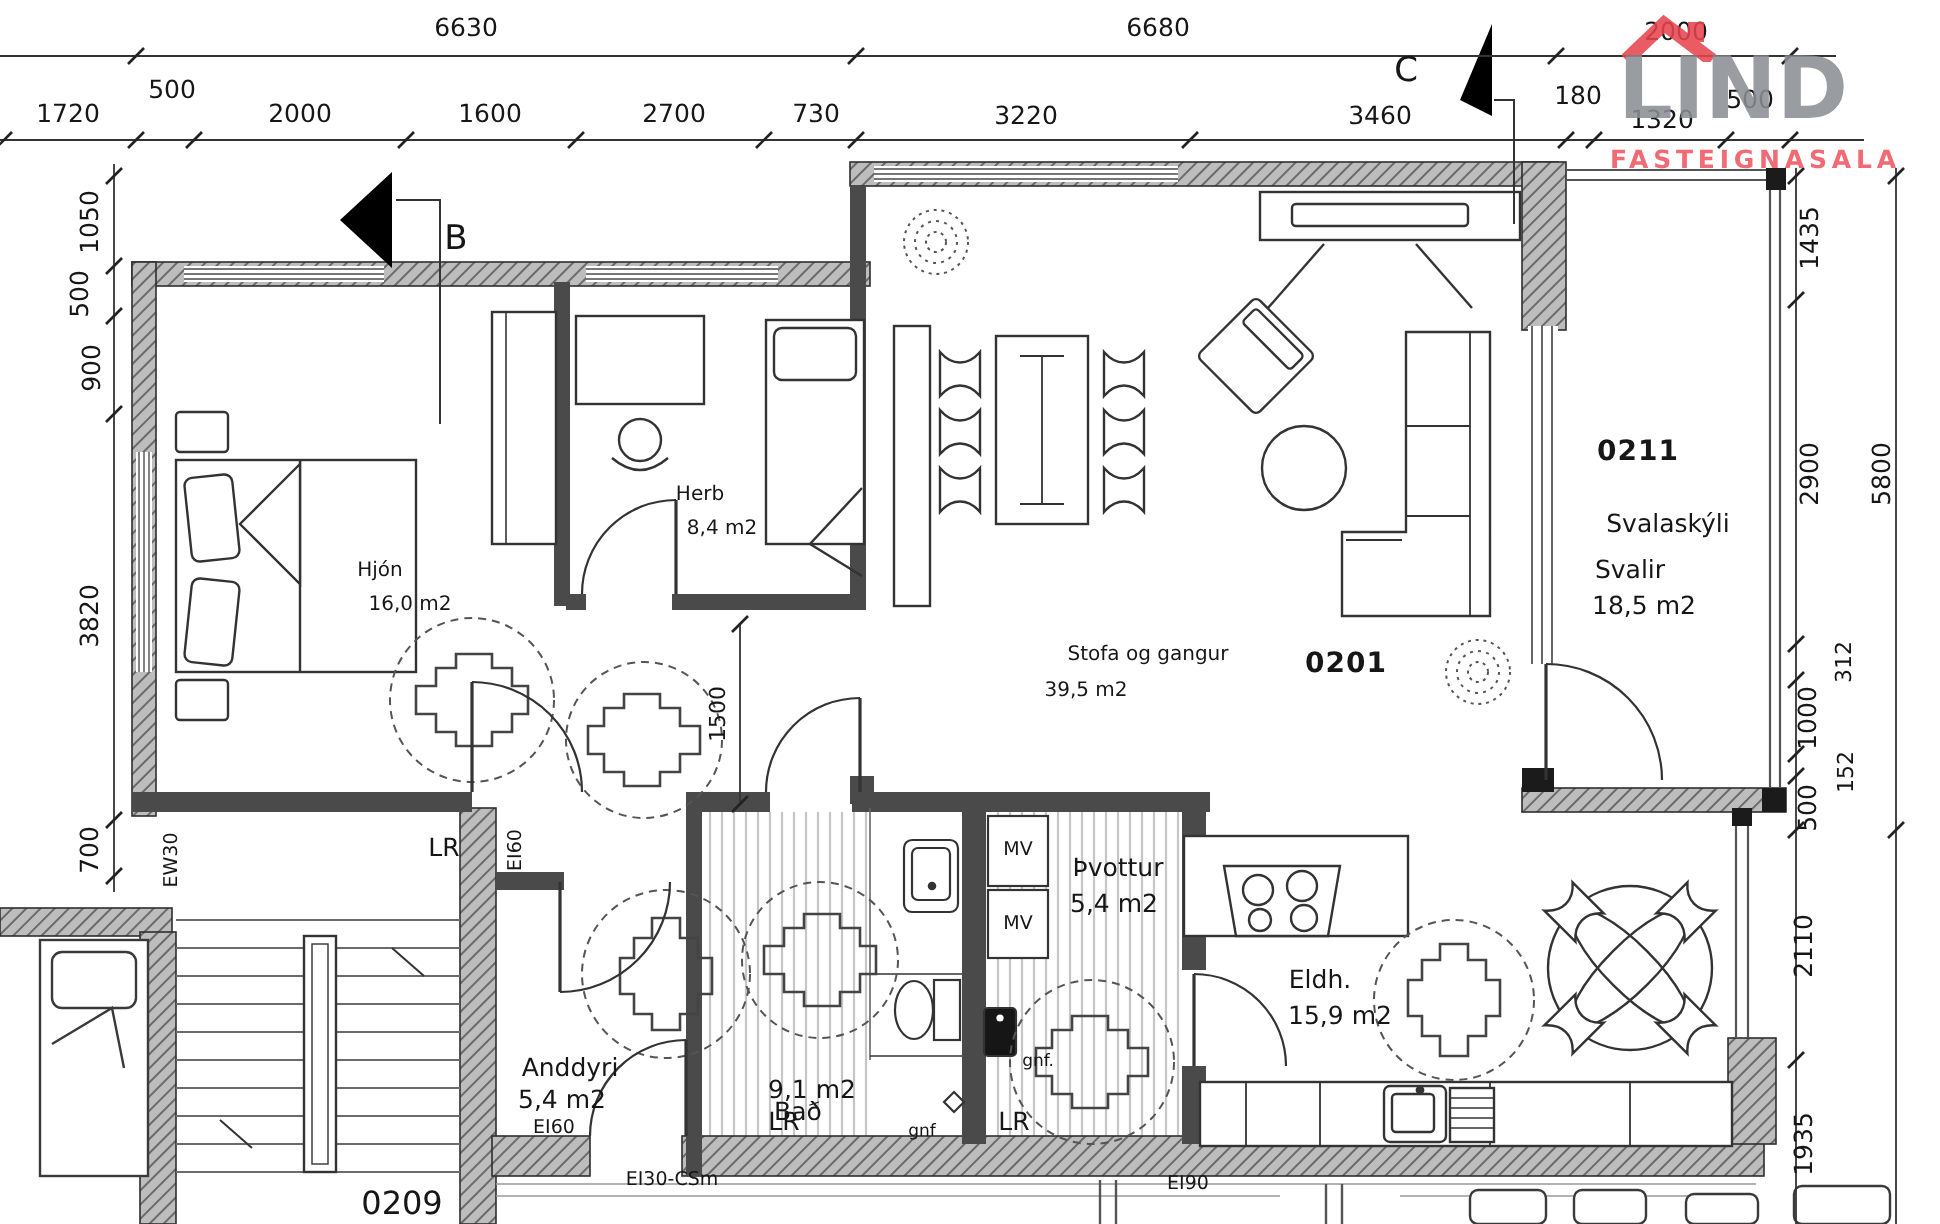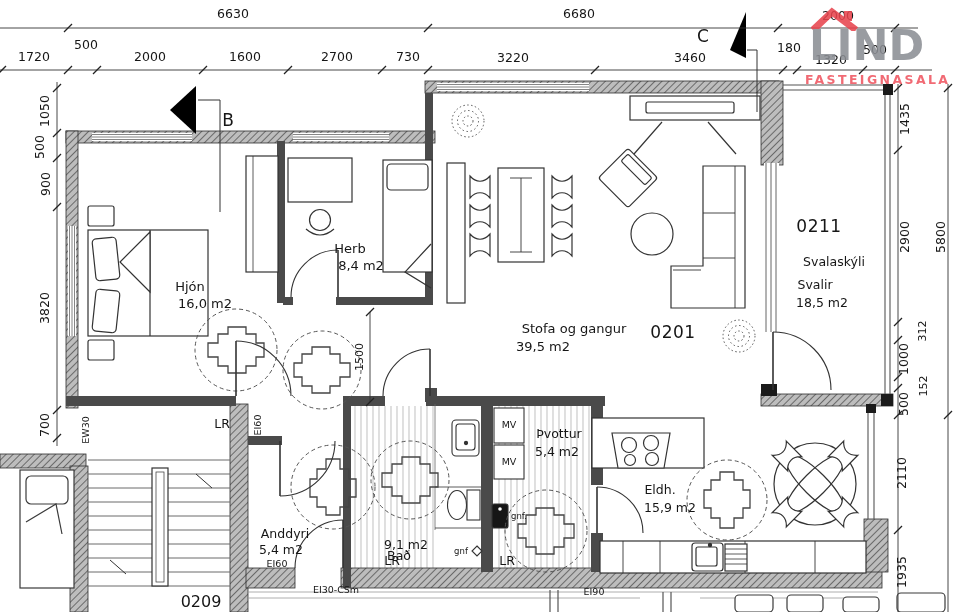--- a/index.html
+++ b/index.html
@@ -4,25 +4,25 @@
 <style>
   html,body{margin:0;padding:0;background:#fff;}
   .stage{position:relative;width:970px;height:612px;background:#ffffff;overflow:hidden;
          font-family:"DejaVu Sans",sans-serif;color:#141414;}
   svg{position:absolute;left:0;top:0;}
   .lbl{position:absolute;white-space:nowrap;transform:translate(-50%,-50%);
        font-family:"DejaVu Sans",sans-serif;color:#161616;line-height:1;}
   .rot{transform:translate(-50%,-50%) rotate(-90deg);}
   .dim{font-size:12.5px;}
   .dimsm{font-size:11px;}
-  .room{font-size:13px;}
+  .room{font-size:10px;}
   .room2{font-size:12.5px;}
-  .unit{font-size:17px;letter-spacing:.5px;}
+  .unit{font-size:14px;letter-spacing:.5px;font-weight:bold;}
   .tiny{font-size:9.5px;}
-  .micro{font-size:8.5px;}
+  .micro{font-size:8.5px;margin-top:15px;}
   .marker{font-size:17px;}
   .lr{font-size:12.5px;}
   .logo{position:absolute;left:797px;top:10px;width:160px;height:82px;opacity:.87;}
   .logo-brand{position:absolute;left:12px;top:14px;font-size:43px;font-weight:800;
               color:#8b8e94;letter-spacing:0px;line-height:1;}
   .logo-tag{position:absolute;left:8px;top:62px;font-size:12.5px;font-weight:700;
             color:#ef5560;letter-spacing:2.4px;}
   .logo-roof{position:absolute;left:14px;top:-3px;}
 </style>
 </head>

